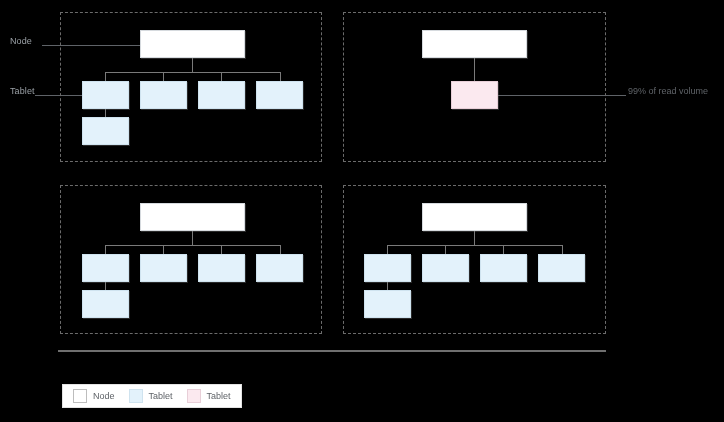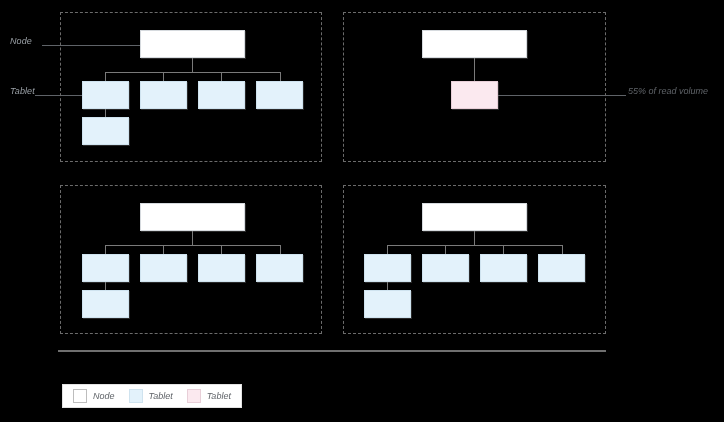--- a/index.html
+++ b/index.html
@@ -10,21 +10,20 @@
   }
   body {
     font-family: "Liberation Sans", sans-serif;
   }
   #stage {
     position: relative;
     width: 724px;
     height: 422px;
     background: #000000;
     overflow: hidden;
-    font-style: italic;
   }
 
   
   .side-label {
     position: absolute;
     color: #9aa0a6;
     font-size: 9px;
     line-height: 11px;
     white-space: nowrap;
     letter-spacing: .1px;
@@ -141,21 +140,21 @@
 
 <div id="stage">
 
   <div class="side-label label-node">Node</div>
   <div class="leader leader-node"></div>
 
   <div class="side-label label-tablet">Tablet</div>
   <div class="leader leader-tablet"></div>
 
   <div class="leader leader-callout"></div>
-  <div class="callout-label">55% of read volume</div>
+  <div class="callout-label">99% of read volume</div>
 
   <div class="panel panel-tl"></div>
 
   <div class="box box-node" style="left:140px; top:30px; width:105px; height:28px;"></div>
 
   <div class="conn conn-v" style="left:192px; top:58px; height:14px;"></div>
 
   <div class="conn conn-h" style="left:105px; top:72px; width:175px;"></div>
 
   <div class="conn conn-v" style="left:105px; top:72px; height:9px;"></div>

